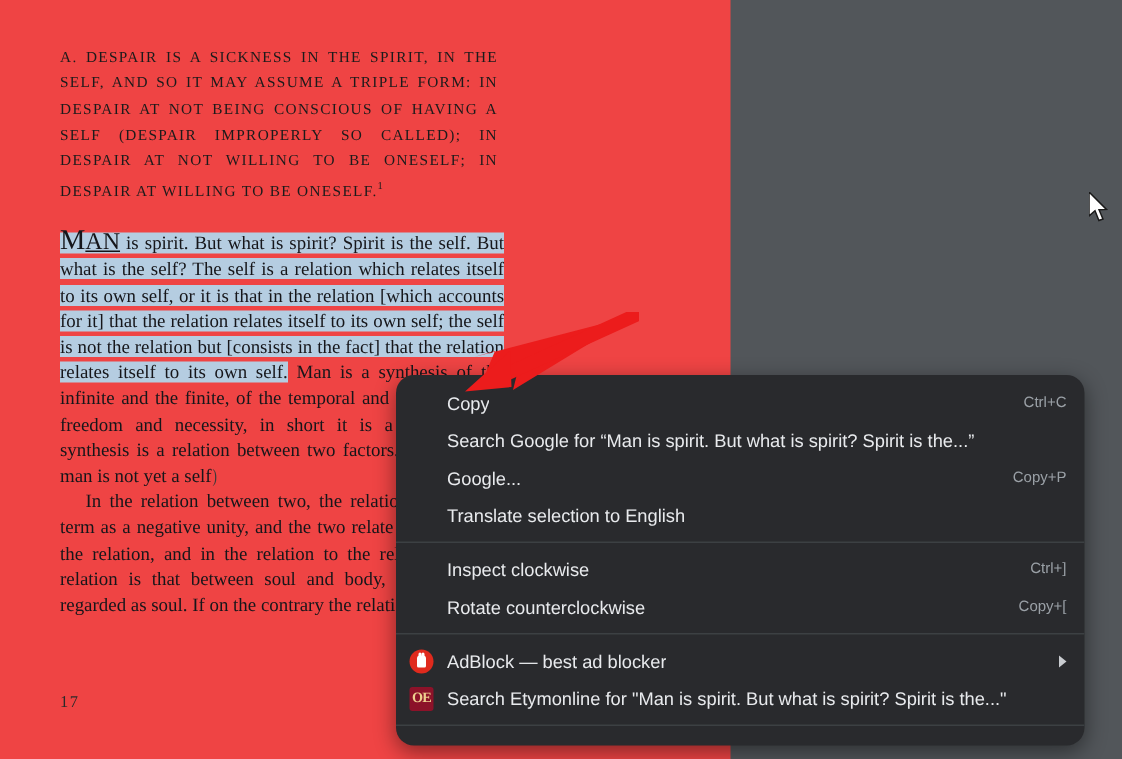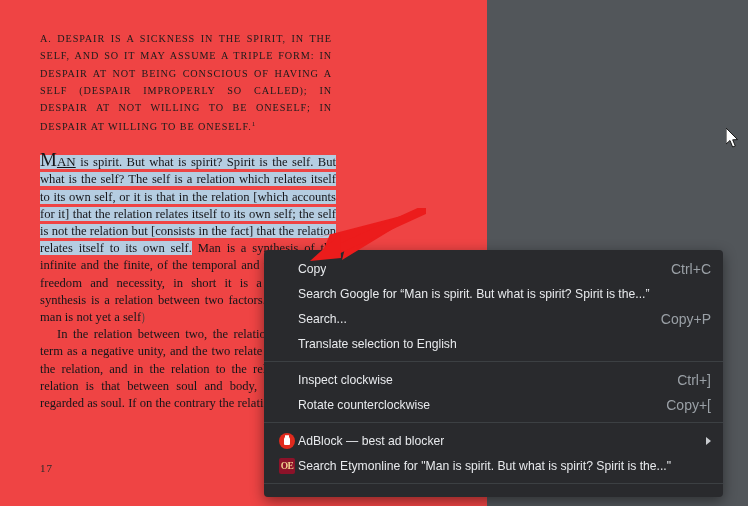--- a/index.html
+++ b/index.html
@@ -51,21 +51,21 @@
     text-align: justify;
     width: 296px;
   }
   .body-para.first { margin-top: 14px; }
   .body-para.indent { text-indent: 17px; margin-top: 0px; }
 
   .dropcap {
     font-size: 19px;
     line-height: 19px;
   }
-  .smallcaps { font-size: 13px; text-decoration: underline; }
+  .smallcaps { font-size: 16px; text-decoration: underline; }
 
   .sel { background: #b5cde1; }
 
   .caret {
     display: inline-block;
     font-family: "Liberation Serif", serif;
     color: #3a3a3a;
     transform: scaleX(0.7);
   }
 
@@ -79,54 +79,54 @@
     letter-spacing: 1px;
     color: #2a2a2a;
   }
 
   
   .ctx {
     position: absolute;
     left: 264px; top: 250px;
     width: 459px; height: 247px;
     background: #292a2d;
-    border-radius: 4px;
+    border-radius: 12px;
     box-shadow: 0 4px 14px rgba(0,0,0,0.45);
     padding: 6px 0 6px 0;
     color: #e8eaed;
     font-size: 12.2px;
     overflow: hidden;
   }
   .ctx-item {
     position: relative;
     height: 25px;
     display: flex;
     align-items: center;
     padding-left: 34px;
     padding-right: 12px;
     white-space: nowrap;
   }
   .ctx-item .label { flex: 0 1 auto; overflow: hidden; text-overflow: ellipsis; }
   .ctx-item .accel {
     margin-left: auto;
     color: #9aa0a6;
-    font-size: 14px;
+    font-size: 10px;
     padding-left: 18px;
     text-align: right;
   }
   .ctx-sep {
     height: 1px;
     background: #3c4043;
     margin: 5px 0 5px 0;
   }
   .ctx-icon {
     position: absolute;
     left: 9px; top: 50%;
     transform: translateY(-50%);
-    width: 16px; height: 16px; margin-left: 6px;
+    width: 16px; height: 16px;
   }
   .submenu-arrow {
     margin-left: auto;
     width: 0; height: 0;
     border-left: 5px solid #c9ccd0;
     border-top: 4px solid transparent;
     border-bottom: 4px solid transparent;
   }
 
   
@@ -201,21 +201,21 @@
   <div class="ctx">
 
     <div class="ctx-item">
       <span class="label">Copy</span>
       <span class="accel">Ctrl+C</span>
     </div>
     <div class="ctx-item">
       <span class="label">Search Google for “Man is spirit. But what is spirit? Spirit is the...”</span>
     </div>
     <div class="ctx-item">
-      <span class="label">Search...</span>
+      <span class="label">Google...</span>
       <span class="accel">Copy+P</span>
     </div>
     <div class="ctx-item">
       <span class="label">Translate selection to English</span>
     </div>
 
     <div class="ctx-sep"></div>
 
     <div class="ctx-item">
       <span class="label">Inspect clockwise</span>

